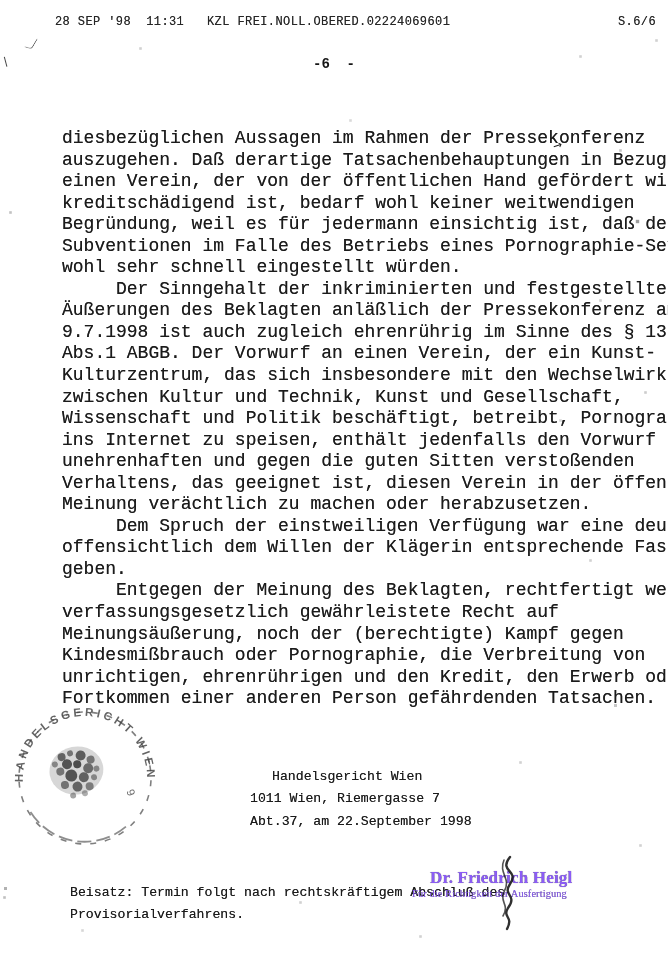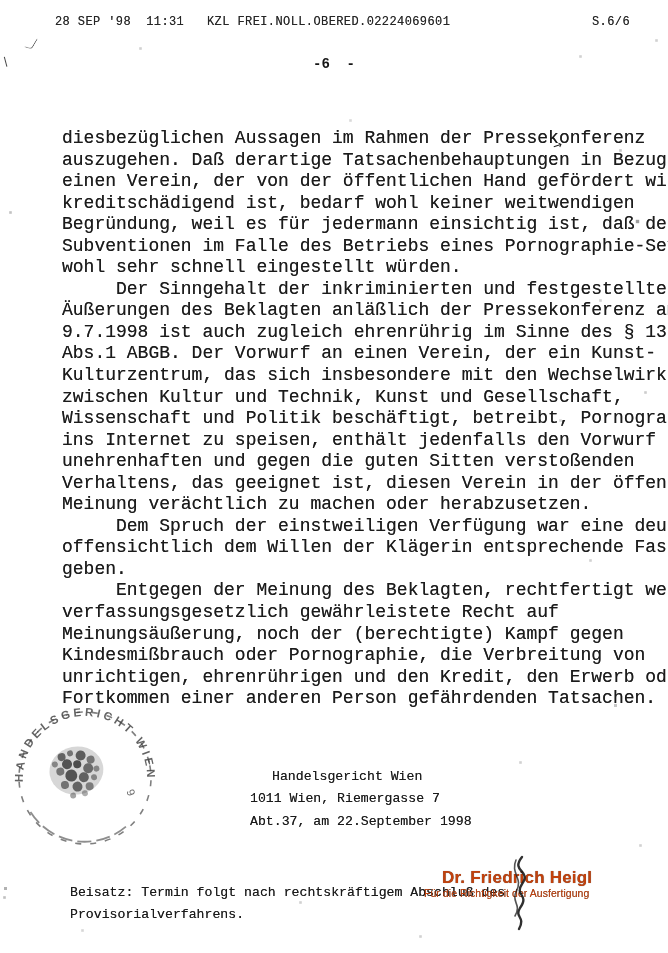--- a/index.html
+++ b/index.html
@@ -13,21 +13,21 @@
   }
   
   .fax-header{
     position:absolute;top:15px;left:0;width:668px;
     display:flex;justify-content:space-between;
     font-size:12px;letter-spacing:.4px;color:#262626;
     text-shadow:0 0 .4px rgba(0,0,0,.55);
     white-space:pre;
   }
   .fax-header .left{padding-left:55px;}
-  .fax-header .right{padding-right:38px;}
+  .fax-header .right{padding-right:12px;}
   
   .page-number{
     position:absolute;top:56px;left:0;width:668px;
     text-align:center;font-size:14px;font-weight:bold;
     white-space:pre;color:#161616;
   }
   
   .body-text{
     position:absolute;left:62px;top:128px;
     font-size:18px;line-height:21.55px;
@@ -46,23 +46,23 @@
     font-size:13.2px;line-height:22.3px;white-space:pre;
     text-shadow:0 0 .45px rgba(0,0,0,.65);
   }
   
   .stamp{
     position:absolute;left:0px;top:693px;width:170px;height:170px;
     transform:rotate(-11deg);opacity:.9;pointer-events:none;
   }
   
   .signature{
-    position:absolute;left:424px;top:868px;width:230px;
-    font-family:Liberation Sans, sans-serif;
-    color:#c2410c;
+    position:absolute;left:412px;top:868px;width:230px;
+    font-family:Liberation Serif, serif;
+    color:#8b5cf6;
   }
   .sig-name{
     font-size:17px;font-weight:bold;letter-spacing:.2px;
     padding-left:18px;text-shadow:0 0 .7px rgba(0,0,0,.7);
   }
   .sig-line{
     font-size:10.4px;line-height:12.5px;letter-spacing:.1px;
     text-shadow:0 0 .5px rgba(0,0,0,.6);
   }
   .squiggle{

